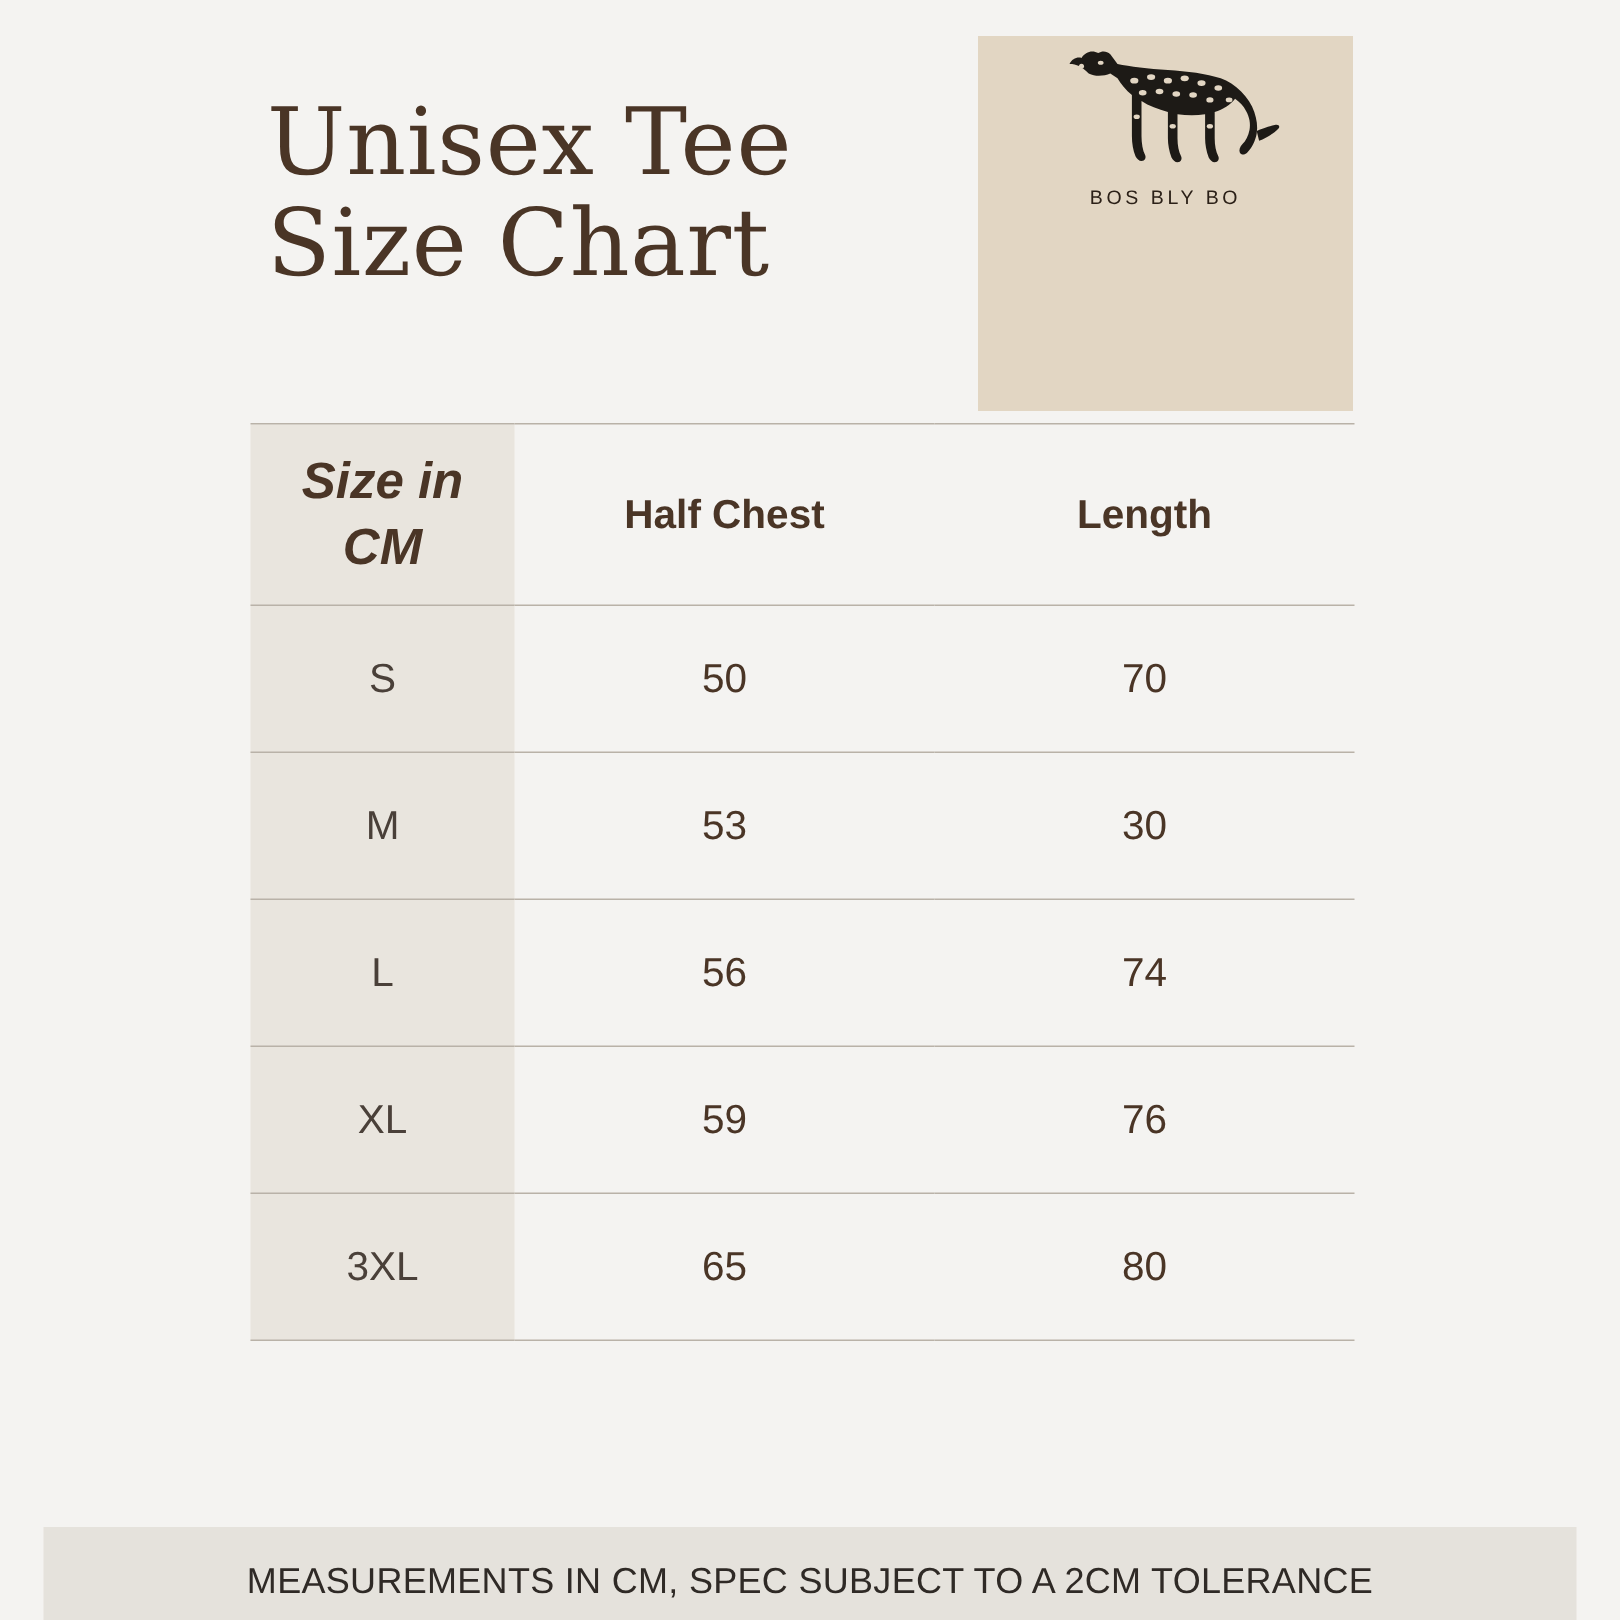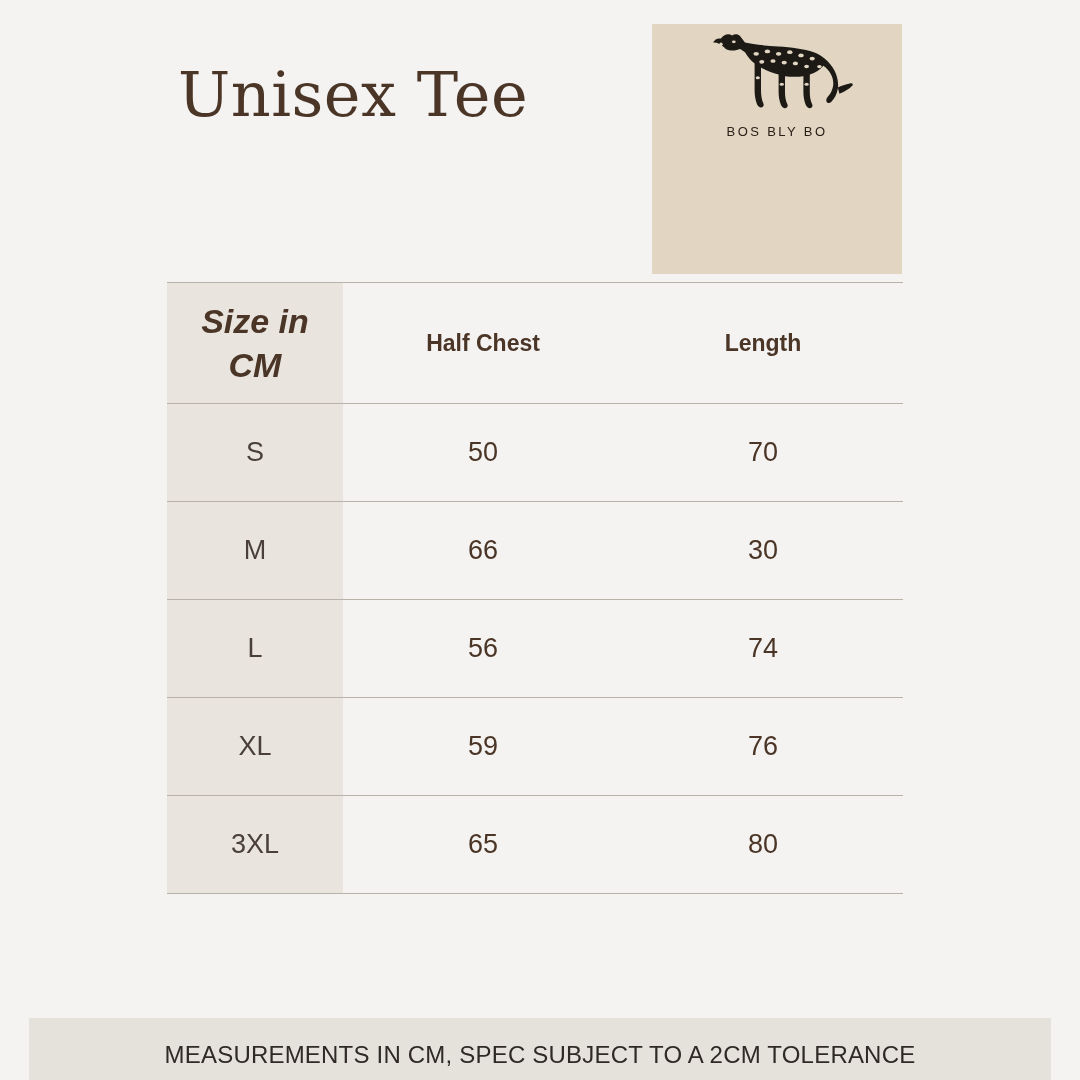--- a/index.html
+++ b/index.html
@@ -92,21 +92,21 @@
   table.size-table th,
   table.size-table td {
     border-top: 1px solid #b9b2a8;
     border-bottom: 1px solid #b9b2a8;
     text-align: center;
     color: #4a3526;
   }
 
   thead th {
     height: 118px;
-    font-size: 23px;
+    font-size: 27px;
     font-weight: bold;
     color: #4a3526;
     vertical-align: middle;
   }
   thead th.size-col {
     background: #e9e5de;
     font-style: italic;
     font-size: 34px;
     line-height: 1.3;
   }
@@ -146,20 +146,21 @@
 </style>
 </head>
 <body>
 
 <div class="page">
 
   <div class="header">
 
     <div class="title-block">
       <div class="title-line">Unisex Tee</div>
+      <div class="title-line">Size Chart</div>
     </div>
 
     <div class="logo-box">
       <span class="logo-mark">
         <svg viewBox="0 0 200 110" width="160" height="90" xmlns="http://www.w3.org/2000/svg" aria-hidden="true">
           <g fill="#1d1a16">
             <path d="M36 30 C30 24 26 22 20 22 C22 18 26 16 30 17 C33 12 39 10 44 13 C47 11 51 11 54 14 L60 22
                      C70 24 86 26 102 27 C118 28 134 30 146 34 C152 36 158 40 163 45
                      C168 50 172 56 174 62 C176 68 177 74 176 80 C175 86 172 92 168 96
                      C166 98 163 98 162 96 C161 94 162 91 164 89 C167 86 169 82 170 77
@@ -216,21 +217,21 @@
         </tr>
       </thead>
       <tbody>
         <tr>
           <td class="size-col">S</td>
           <td>50</td>
           <td>70</td>
         </tr>
         <tr>
           <td class="size-col">M</td>
-          <td>66</td>
+          <td>53</td>
           <td>30</td>
         </tr>
         <tr>
           <td class="size-col">L</td>
           <td>56</td>
           <td>74</td>
         </tr>
         <tr>
           <td class="size-col">XL</td>
           <td>59</td>

